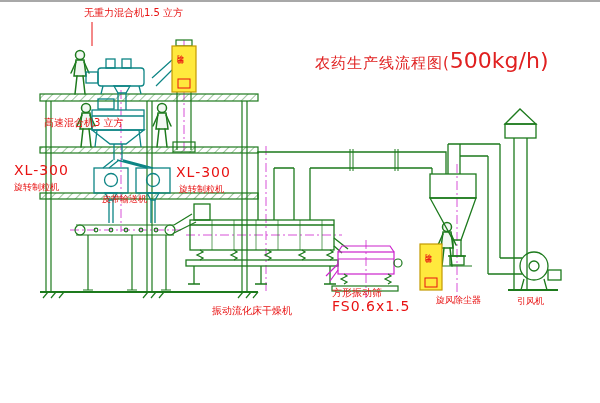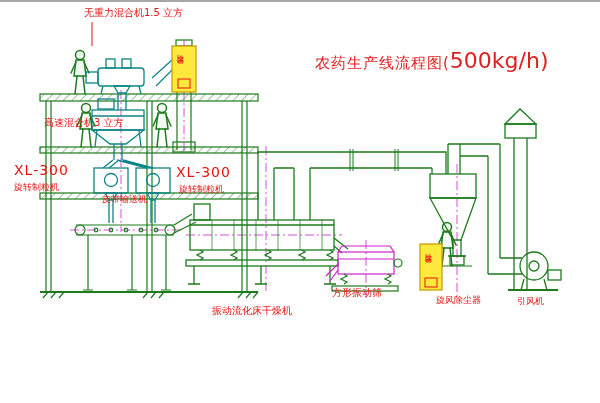--- a/index.html
+++ b/index.html
@@ -195,20 +195,21 @@
 
   <div class="lbl l-top-mixer">无重力混合机1.5 立方</div>
   <div class="lbl l-mid-mixer">高速混合机3 立方</div>
   <div class="lbl l-gl-model">XL-300</div>
   <div class="lbl l-gl-name">旋转制粒机</div>
   <div class="lbl l-gm-model">XL-300</div>
   <div class="lbl l-gm-name">旋转制粒机</div>
   <div class="lbl l-belt">皮带输送机</div>
   <div class="lbl l-dryer-name">振动流化床干燥机</div>
   <div class="lbl l-screen-name">方形振动筛</div>
+  <div class="lbl l-screen-model">FS0.6x1.5</div>
   <div class="lbl l-cyclone">旋风除尘器</div>
   <div class="lbl l-fan">引风机</div>
 
   <div class="vtext cab-top">除尘器</div>
   <div class="vtext cab-right">除尘器</div>
 
   <div class="title">
     <span class="pre">农药生产线流程图(</span>
       <span class="cap">500kg/h)</span>
   </div>

